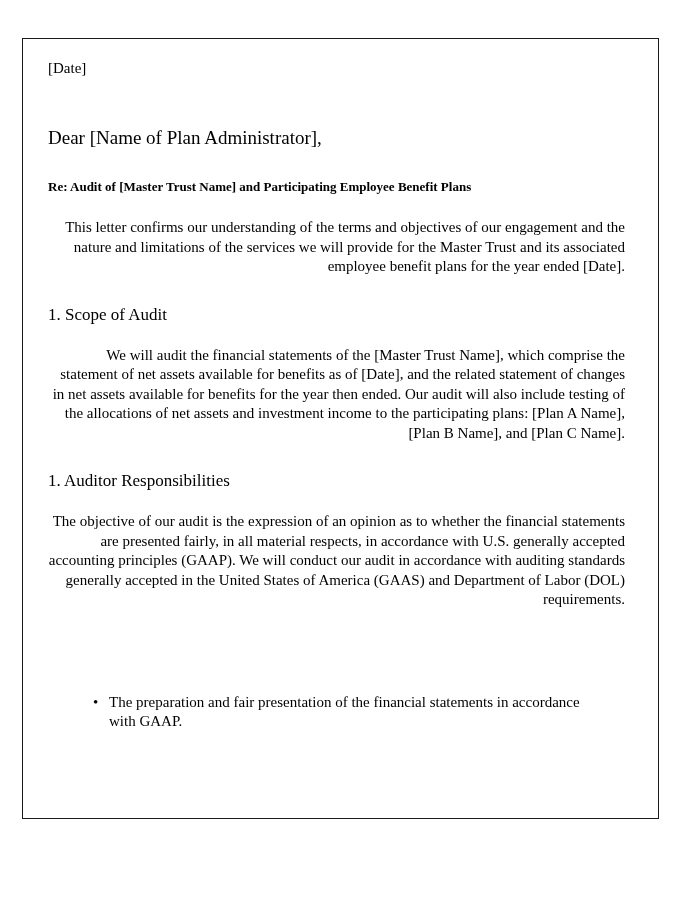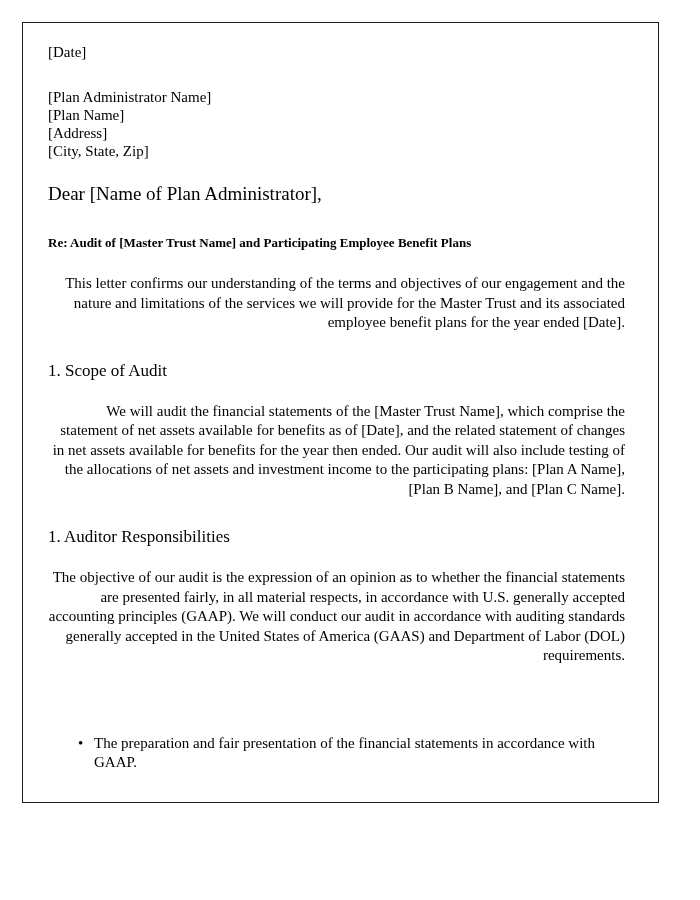--- a/index.html
+++ b/index.html
@@ -11,21 +11,21 @@
     width: 700px;
     height: 900px;
     overflow: hidden;
     font-family: "Liberation Serif", "DejaVu Serif", serif;
     color: #000000;
   }
 
   #page {
     position: absolute;
     left: 22px;
-    top: 22px;
+    top: 38px;
     width: 637px;
     height: 781px;
     border: 1.2px solid #1b1b1b;
     background: #ffffff;
     box-sizing: border-box;
     overflow: hidden;
   }
 
   #doc-body {
     position: absolute;
@@ -70,21 +70,21 @@
     font-weight: normal;
     margin: 0;
     padding: 0;
   }
 
   .gap-before-heading { height: 28px; }
   .gap-after-heading  { height: 21px; }
   .gap-before-list    { height: 19px; }
 
   ul.resp-list {
-    margin: 0;
+    margin: 15px;
     padding: 0 0 0 46px;
     list-style: none;
   }
   ul.resp-list li {
     font-size: 15px;
     line-height: 19px;
     position: relative;
     padding-left: 0;
     margin: 0;
   }
@@ -100,26 +100,20 @@
 </head>
 <body>
 
 <div id="page">
   <div id="doc-body">
 
     <div class="line">[Date]</div>
 
     <div class="block-gap-date"></div>
 
-    <div>
-      <div class="line">[Plan Administrator Name]</div>
-      <div class="line">[Plan Name]</div>
-      <div class="line">[Address]</div>
-      <div class="line">[City, State, Zip]</div>
-    </div>
 
     <div class="block-gap-addr"></div>
 
     <div class="salutation">Dear [Name of Plan Administrator],</div>
 
     <div class="block-gap-salut"></div>
 
     <div class="re-line">Re: Audit of [Master Trust Name] and Participating Employee Benefit Plans</div>
 
     <div class="block-gap-re"></div>

